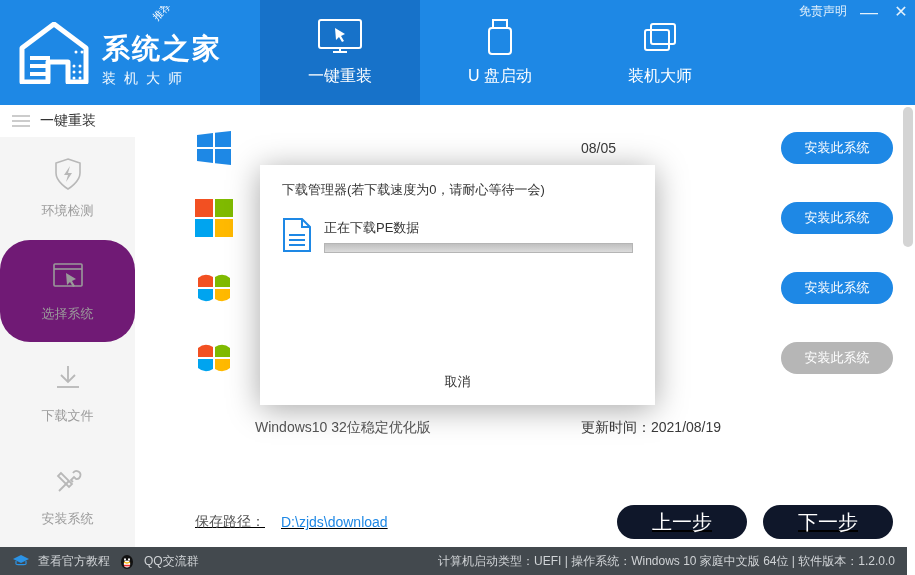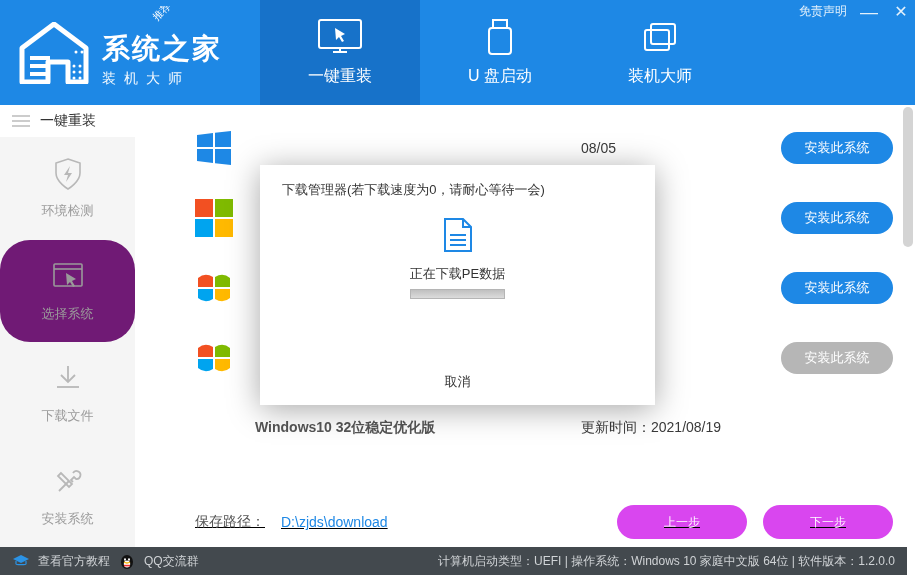--- a/index.html
+++ b/index.html
@@ -26,46 +26,46 @@
 .sidebar-top { height: 32px; display: flex; align-items: center; gap: 10px; padding: 0 12px; font-size: 14px; background: #fff; color: #333; }
 .burger span { display: block; width: 18px; height: 2px; background: #ccc; margin: 3px 0; }
 .side-item { flex: 1; display: flex; flex-direction: column; justify-content: center; align-items: center; gap: 10px; color: #9b9b9b; font-size: 13px; cursor: pointer; }
 .side-item.active { background: #701a75; border-radius: 30px; }
 .side-item svg { width: 36px; height: 36px; }
 
 .main { flex: 1; background: #fff; position: relative; display: flex; flex-direction: column; }
 .list { flex: 1; overflow: hidden; padding: 8px 0 0 0; position: relative; }
 .row { display: flex; align-items: center; height: 70px; padding: 0 22px 0 60px; color: #555; font-size: 14px; }
 .row .os-icon { width: 38px; height: 38px; margin-right: 22px; }
-.row .name { flex: 1; font-weight: bold; }
+.row .name { flex: 1; }
 .row .date { width: 200px; color: #3a3a3a; text-align: left; }
 .row .install-btn { width: 112px; height: 32px; background: #1e88e5; color: #fff; border: none; border-radius: 16px; font-size: 13px; cursor: pointer; }
 .row .install-btn.disabled { background: #b6b6b6; }
 .ribbon { position: absolute; left: 148px; top: 6px; width: 48px; height: 48px; pointer-events: none; }
 
 .path-row { display: flex; align-items: center; padding: 12px 22px 8px 60px; gap: 16px; font-size: 14px; text-decoration: underline; }
 .path-row .label { color: #555; }
 .path-row .path { color: #1e88e5; flex: 1; }
-.pill-btn { width: 130px; height: 34px; background: #d946ef; color: #fff; border: none; border-radius: 17px; font-size: 12px; cursor: pointer; }
+.pill-btn { width: 130px; height: 34px; background: #0f172a; color: #fff; border: none; border-radius: 17px; font-size: 20px; cursor: pointer; }
 
 
 .footer { position: absolute; bottom: 0; left: 0; right: 8px; height: 28px; background: #43494e; color: #d0d3d6; display: flex; align-items: center; font-size: 12px; padding: 0 12px; gap: 6px; }
 .footer .left-links { display: flex; align-items: center; gap: 8px; }
 .footer .spacer { flex: 1; }
 .footer .info { white-space: nowrap; }
 .grad-icon { width: 18px; height: 14px; }
 .penguin { width: 18px; height: 18px; }
 
 
 .scrollbar { position: absolute; right: 2px; top: 2px; width: 10px; height: 140px; background: #d4d4d4; border-radius: 5px; }
 
 
 .modal { position: absolute; left: 260px; top: 165px; width: 395px; height: 240px; background: #fff; box-shadow: 0 4px 30px rgba(0,0,0,.35); display: flex; flex-direction: column; padding: 16px 22px 10px; font-size: 13px; color: #333; }
 .modal .m-title { margin-bottom: 18px; font-size: 13px; }
-.modal .dl-row { display: flex; gap: 12px; align-items: center; flex-direction: column; }
+.modal .dl-row { display: flex; gap: 12px; align-items: flex-end; }
 .modal .file-icon svg { display: block; }
 .modal .dl-info { flex: 1; }
 .modal .progress { width: 100%; height: 10px; background: linear-gradient(#c0c0c0,#dcdcdc); border: 1px solid #b5b5b5; margin-top: 6px; }
 .modal .cancel { align-self: center; margin-top: auto; padding: 8px 0 4px; color: #333; cursor: pointer; font-size: 13px; }
 .win-multi { display: grid; grid-template-columns: 1fr 1fr; grid-template-rows: 1fr 1fr; gap: 2px; }
 .win-multi div { width: 100%; height: 100%; }
 </style>
 </head>
 <body>
 

